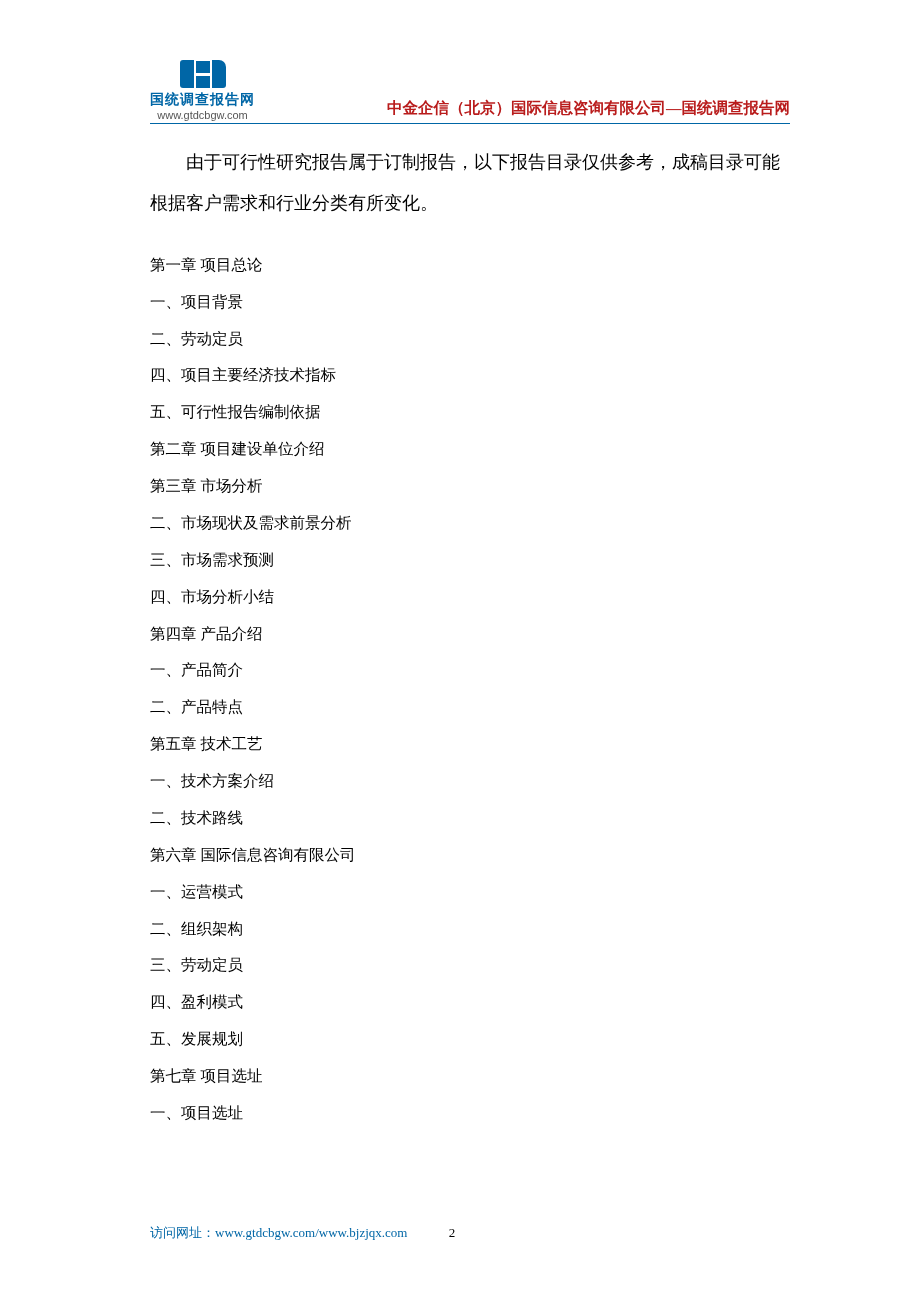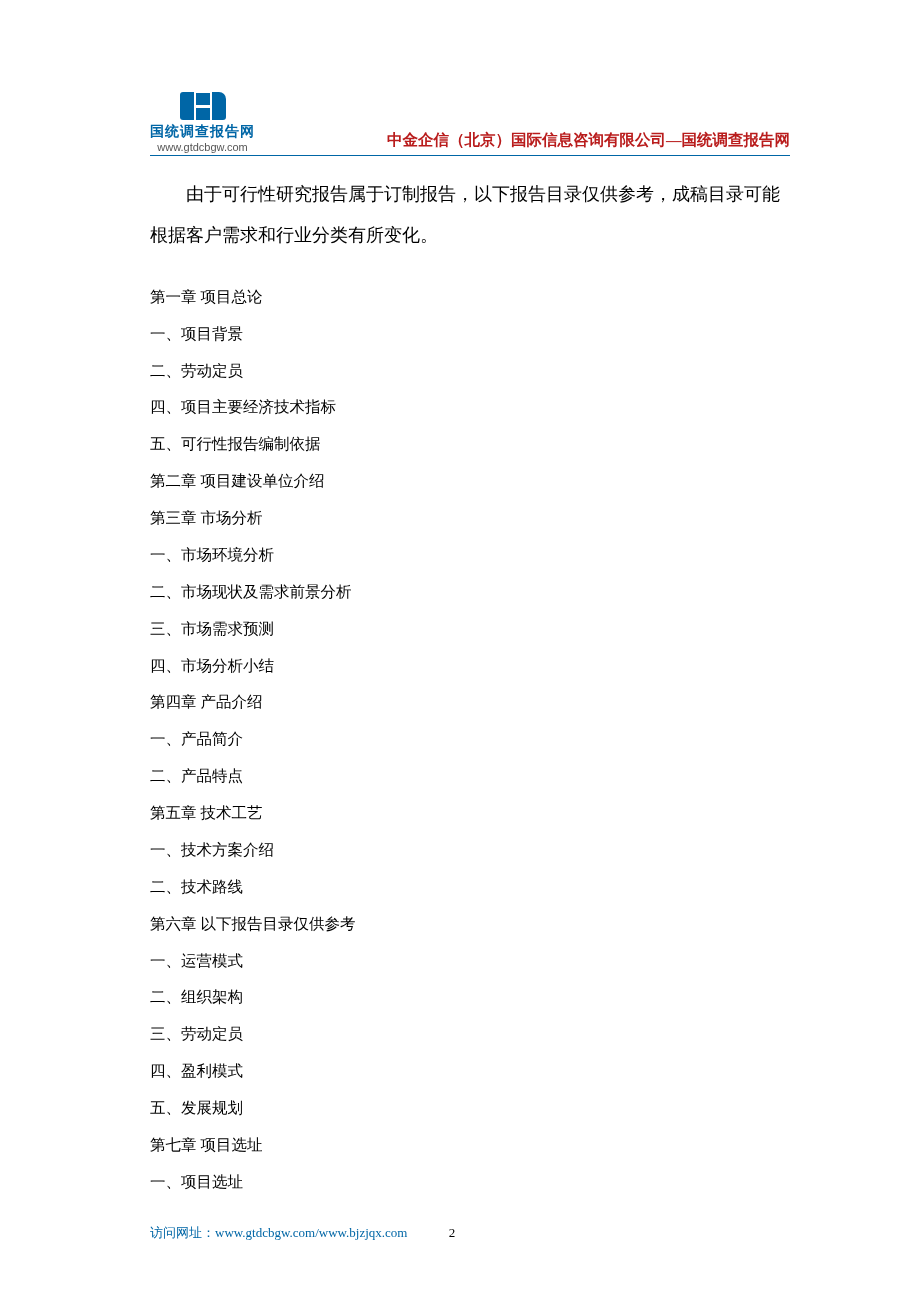--- a/index.html
+++ b/index.html
@@ -7,21 +7,20 @@
       padding: 0;
       background: #fff;
       font-family: "SimSun", "宋体", serif;
       width: 920px;
       height: 1302px;
       position: relative;
       color: #000;
     }
     .page {
       padding: 60px 130px 0 150px;
-      margin-top: 32px;
     }
     .header {
       display: flex;
       align-items: flex-end;
       border-bottom: 1.5px solid #0066a6;
       padding-bottom: 2px;
       margin-bottom: 18px;
     }
     .logo-block {
       display: flex;
@@ -126,31 +125,30 @@
   <p class="body-para">由于可行性研究报告属于订制报告，以下报告目录仅供参考，成稿目录可能根据客户需求和行业分类有所变化。</p>
 
   <div class="toc" id="toc">
       <div class="line bold">第一章  项目总论</div>
       <div class="line">一、项目背景</div>
       <div class="line">二、劳动定员</div>
       <div class="line">四、项目主要经济技术指标</div>
       <div class="line">五、可行性报告编制依据</div>
       <div class="line bold">第二章  项目建设单位介绍</div>
       <div class="line bold">第三章  市场分析</div>
-      <div class="line">一、市场环境分析</div>
       <div class="line">二、市场现状及需求前景分析</div>
       <div class="line">三、市场需求预测</div>
       <div class="line">四、市场分析小结</div>
       <div class="line bold">第四章  产品介绍</div>
       <div class="line">一、产品简介</div>
       <div class="line">二、产品特点</div>
       <div class="line bold">第五章  技术工艺</div>
       <div class="line">一、技术方案介绍</div>
       <div class="line">二、技术路线</div>
-      <div class="line bold">第六章  以下报告目录仅供参考</div>
+      <div class="line bold">第六章  国际信息咨询有限公司</div>
       <div class="line">一、运营模式</div>
       <div class="line">二、组织架构</div>
       <div class="line">三、劳动定员</div>
       <div class="line">四、盈利模式</div>
       <div class="line">五、发展规划</div>
       <div class="line bold">第七章  项目选址</div>
       <div class="line">一、项目选址</div>
     </div>
 </div>
 

